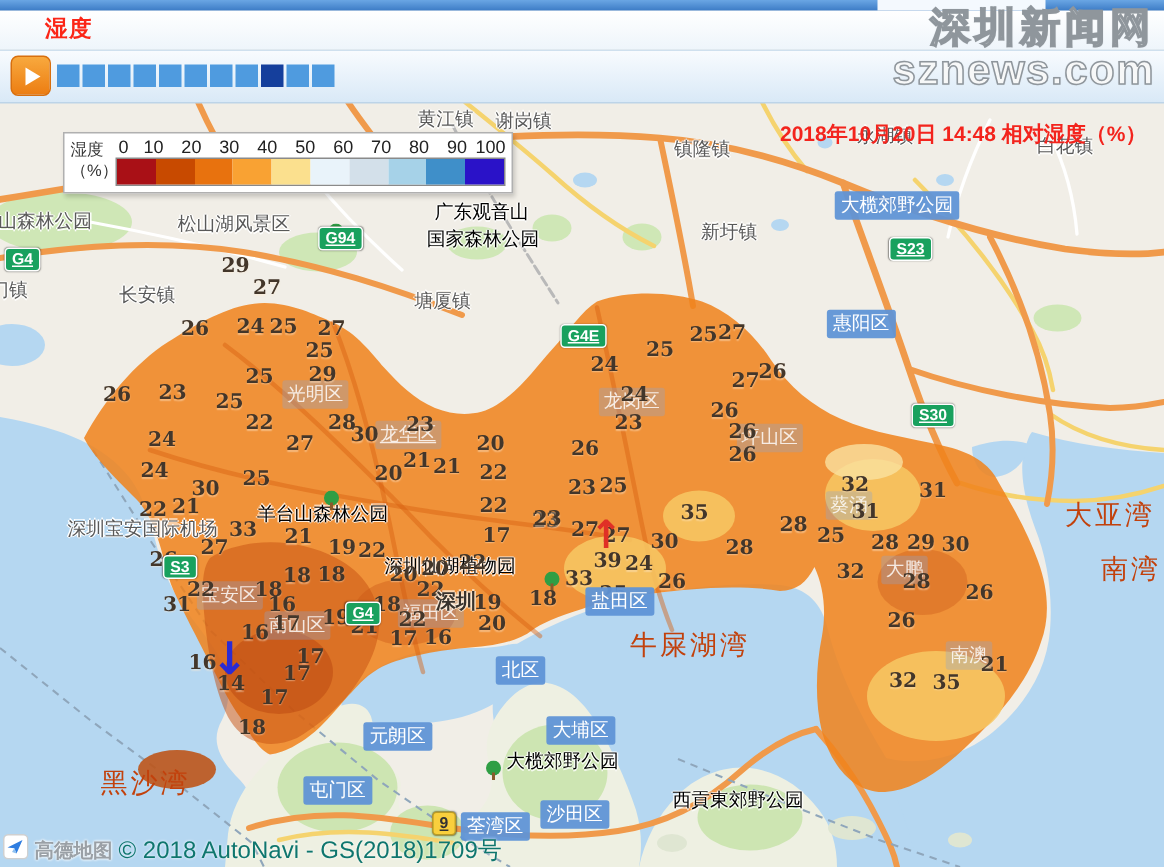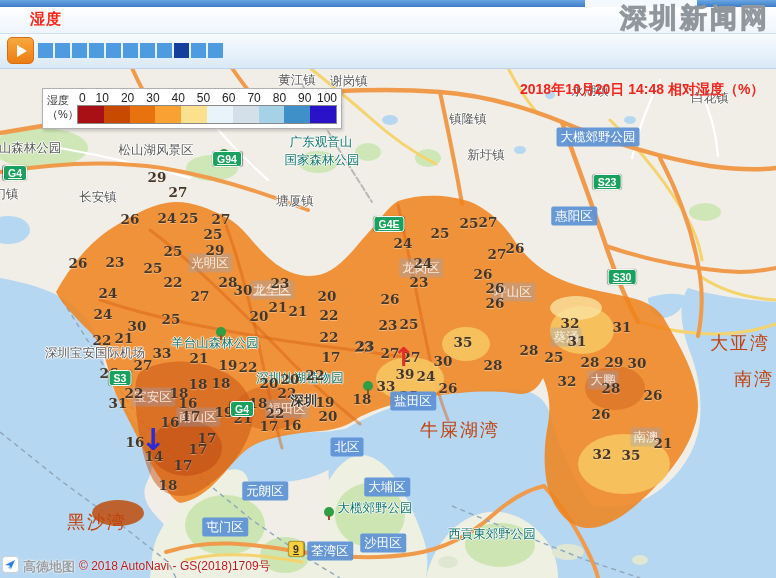--- a/index.html
+++ b/index.html
@@ -15,21 +15,21 @@
   .steps{position:absolute;left:38px;top:9px;display:flex;gap:2px;}
   .step{width:15px;height:15px;background:#4f9bdf;cursor:pointer;}
   .step.active{background:#153f9c;}
   
   .map{position:absolute;left:0;top:0;width:776px;height:578px;}
   .map svg{position:absolute;left:0;top:0;}
   #labels{position:absolute;left:0;top:0;width:776px;height:578px;}
   .lbl{position:absolute;transform:translate(-50%,-50%);white-space:nowrap;z-index:11;}
   .hval{font-family:"DejaVu Serif",serif;font-weight:bold;font-size:13.5px;color:#43362a;z-index:12;text-shadow:0 1px 1px rgba(255,236,210,.45);}
   .lbl-town{font-size:12.5px;color:#595959;text-shadow:1px 0 0 #fff,-1px 0 0 #fff,0 1px 0 #fff,0 -1px 0 #fff;}
-  .lbl-park{font-size:12.5px;color:#0f766e;text-shadow:1px 0 0 rgba(255,255,255,.8),-1px 0 0 rgba(255,255,255,.8),0 1px 0 rgba(255,255,255,.8),0 -1px 0 rgba(255,255,255,.8);}
+  .lbl-park{font-size:12.5px;color:#000000;text-shadow:1px 0 0 rgba(255,255,255,.8),-1px 0 0 rgba(255,255,255,.8),0 1px 0 rgba(255,255,255,.8),0 -1px 0 rgba(255,255,255,.8);}
   .lbl-water{font-size:18px;color:#c2410c;letter-spacing:2px;}
   .lbl-district{font-size:12.5px;color:#fff;background:rgba(95,147,214,.95);padding:1px 4px;border-radius:2px;z-index:13;}
   .lbl-faint{font-size:12.5px;color:rgba(255,255,255,.82);background:rgba(140,165,205,.33);padding:1px 3px;border-radius:2px;}
   .lbl-city{font-size:13.5px;font-weight:bold;color:#38322c;z-index:13;text-shadow:1px 0 0 rgba(255,245,230,.7),-1px 0 0 rgba(255,245,230,.7),0 1px 0 rgba(255,245,230,.7),0 -1px 0 rgba(255,245,230,.7);}
   .shield{font-size:10.5px;font-weight:bold;padding:1px 4px;border-radius:3px;border:1px solid #fff;box-shadow:0 0 1px rgba(0,0,0,.45);z-index:14;text-decoration:underline;}
   .shield-g{background:#19a15e;color:#fff;}
   .shield-hk{background:#f9cf3d;color:#333;border-color:#b99b26;}
   .arrow{font-family:"DejaVu Sans",sans-serif;font-weight:bold;z-index:15;line-height:1;}
   .tree{z-index:11;}
   
@@ -39,21 +39,21 @@
   .datetext{position:absolute;left:520px;top:81px;font-size:14px;font-weight:bold;color:#f3241d;z-index:25;white-space:nowrap;}
   .legend{position:absolute;left:42px;top:88px;width:290px;background:#fff;border:1px solid #b0b0b0;box-shadow:1px 2px 3px rgba(0,0,0,.18);padding:2px 4px 4px 4px;display:flex;gap:4px;z-index:26;}
   .legend-label{width:26px;font-size:11px;color:#333;line-height:1.25;padding-top:3px;}
   .legend-body{flex:1;position:relative;}
   .ticks{position:relative;height:14px;font-size:12px;color:#222;}
   .tick{position:absolute;top:0;}
   .swatches{display:flex;height:17px;border:1px solid #8a8a8a;}
   .sw{flex:1;}
   .attribution{position:absolute;left:2px;top:556px;display:flex;align-items:center;gap:4px;z-index:27;}
   .amap-name{font-size:13px;font-weight:bold;color:#9aa0a6;text-shadow:0 0 2px #fff,0 0 2px #fff;}
-  .copyright{font-size:12px;color:#b91c1c;text-shadow:0 0 2px #fff;}
+  .copyright{font-size:16px;color:#0f766e;text-shadow:0 0 2px #fff;}
 </style>
 </head>
 <body>
 
 <div id="app">
 
   <div class="map" id="map">
     <svg width="776" height="578" viewBox="0 0 776 578">
 
       <rect x="0" y="66" width="776" height="512" fill="#f1eee7"></rect>
@@ -244,21 +244,21 @@
         <span class="lbl hval" style="left: 663px; top: 443px;">21</span>
         <span class="lbl hval" style="left: 602px; top: 454px;">32</span>
         <span class="lbl hval" style="left: 631px; top: 455px;">35</span>
         <span class="lbl lbl-town" style="left: 30px; top: 148px;">山森林公园</span>
         <span class="lbl lbl-town" style="left: 156px; top: 150px;">松山湖风景区</span>
         <span class="lbl lbl-town" style="left: 98px; top: 197px;">长安镇</span>
         <span class="lbl lbl-town" style="left: 6px; top: 194px;">门镇</span>
         <span class="lbl lbl-town" style="left: 295px; top: 201px;">塘厦镇</span>
         <span class="lbl lbl-town" style="left: 297px; top: 80px;">黄江镇</span>
         <span class="lbl lbl-town" style="left: 349px; top: 81px;">谢岗镇</span>
-        <span class="lbl lbl-town" style="left: 468px; top: 100px; margin-top: 19px;">镇隆镇</span>
+        <span class="lbl lbl-town" style="left: 468px; top: 100px;">镇隆镇</span>
         <span class="lbl lbl-town" style="left: 486px; top: 155px;">新圩镇</span>
         <span class="lbl lbl-town" style="left: 590px; top: 91px;">永湖镇</span>
         <span class="lbl lbl-town" style="left: 710px; top: 98px;">白花镇</span>
         <span class="lbl lbl-town" style="left: 95px; top: 353px;">深圳宝安国际机场</span>
         <span class="lbl lbl-park" style="left: 321px; top: 142px;">广东观音山</span>
         <span class="lbl lbl-park" style="left: 322px; top: 160px;">国家森林公园</span>
         <span class="lbl lbl-park" style="left: 215px; top: 343px;">羊台山森林公园</span>
         <span class="lbl lbl-park" style="left: 300px; top: 378px;">深圳仙湖植物园</span>
         <span class="lbl lbl-park" style="left: 375px; top: 508px;">大榄郊野公园</span>
         <span class="lbl lbl-park" style="left: 492px; top: 534px;">西貢東郊野公园</span>
@@ -283,21 +283,21 @@
         <span class="lbl lbl-faint" style="left: 198px; top: 417px;">南山区</span>
         <span class="lbl lbl-faint" style="left: 287px; top: 409px;">福田区</span>
         <span class="lbl lbl-faint" style="left: 603px; top: 380px;">大鹏</span>
         <span class="lbl lbl-faint" style="left: 646px; top: 437px;">南澳</span>
         <span class="lbl lbl-faint" style="left: 566px; top: 337px;">葵涌</span>
         <span class="lbl lbl-city" style="left: 304px; top: 401px;">深圳</span>
         <span class="lbl shield shield-g" style="left: 15px; top: 173px;">G4</span>
         <span class="lbl shield shield-g" style="left: 227px; top: 159px;">G94</span>
         <span class="lbl shield shield-g" style="left: 389px; top: 224px;">G4E</span>
         <span class="lbl shield shield-g" style="left: 242px; top: 409px;">G4</span>
-        <span class="lbl shield shield-g" style="left: 607px; top: 182px;">S23</span>
+        <span class="lbl shield shield-g" style="left: 607px; top: 166px;">S23</span>
         <span class="lbl shield shield-g" style="left: 622px; top: 277px;">S30</span>
         <span class="lbl shield shield-g" style="left: 120px; top: 378px;">S3</span>
         <span class="lbl shield shield-hk" style="left: 296px; top: 549px;">9</span>
         <span class="lbl tree" style="left: 218px; top: 149px;">
           <svg width="12" height="14">
             <circle cx="6" cy="5" r="5" fill="#2f9e44"></circle>
             <rect x="5" y="8" width="2" height="5" fill="#8a5a2b"></rect>
           </svg>
         </span>
         <span class="lbl tree" style="left: 215px; top: 327px;">
@@ -343,20 +343,21 @@
         <div class="step"></div>
         <div class="step"></div>
         <div class="step active"></div>
         <div class="step"></div>
         <div class="step"></div>
       </div>
   </div>
 
   <div class="watermark">
     <div class="wm1">深圳新闻网</div>
+    <div class="wm2">sznews.com</div>
   </div>
 
   <div class="datetext">2018年10月20日 14:48 相对湿度（%）</div>
 
   <div class="legend">
     <div class="legend-label">
       <div>湿度</div>
       <div>（%）</div>
     </div>
     <div class="legend-body">

